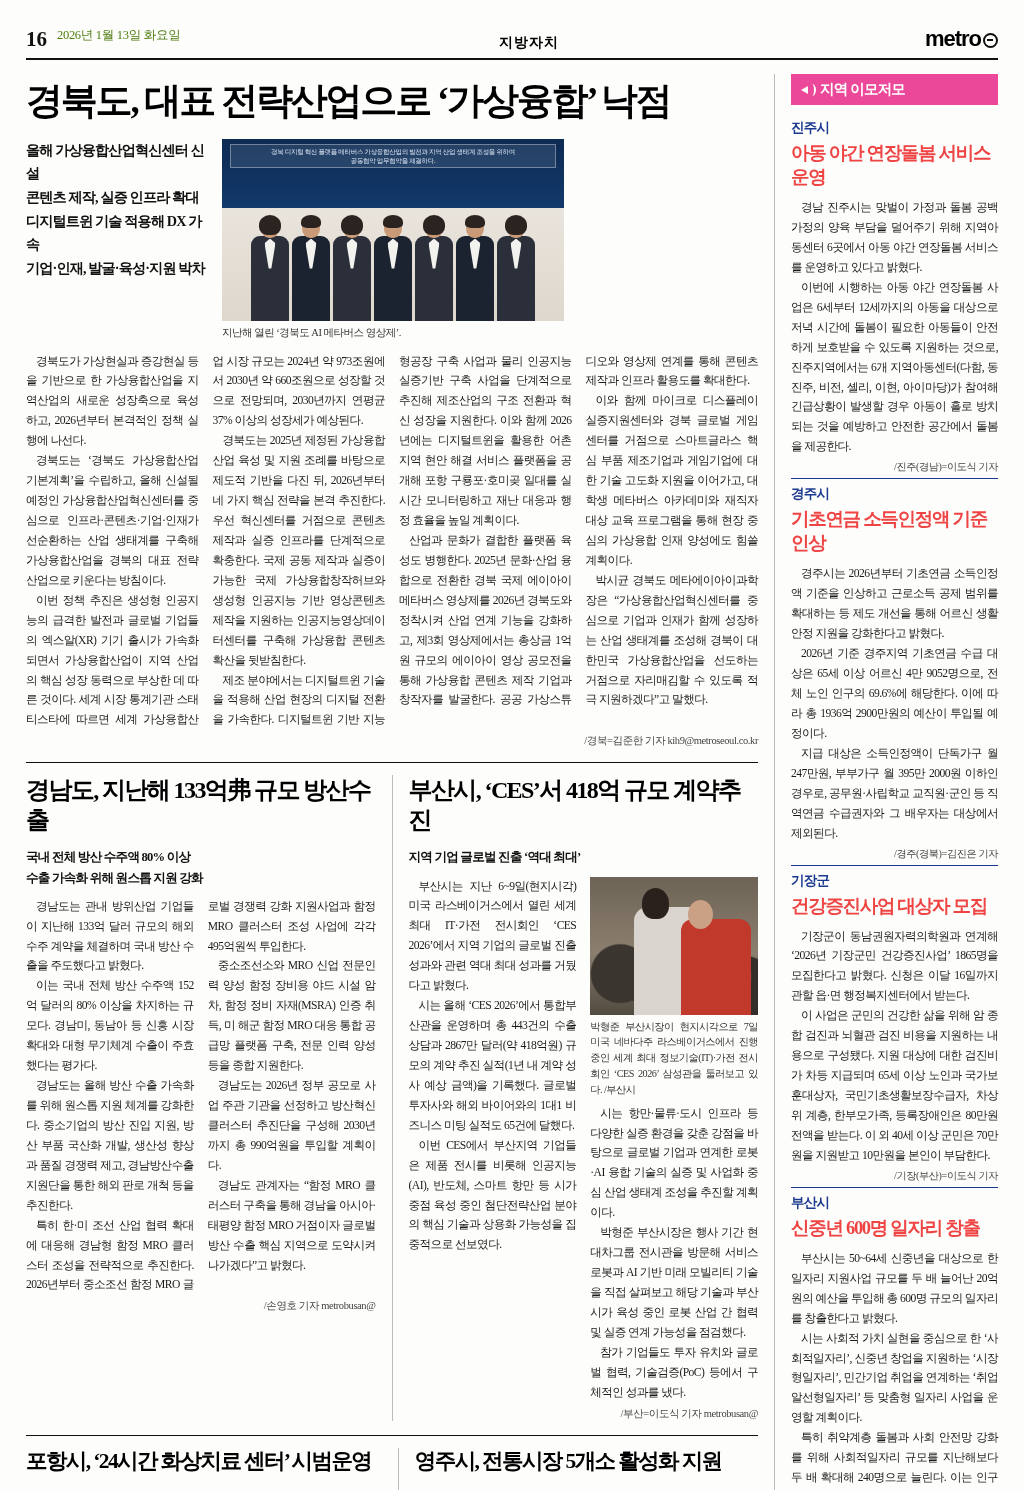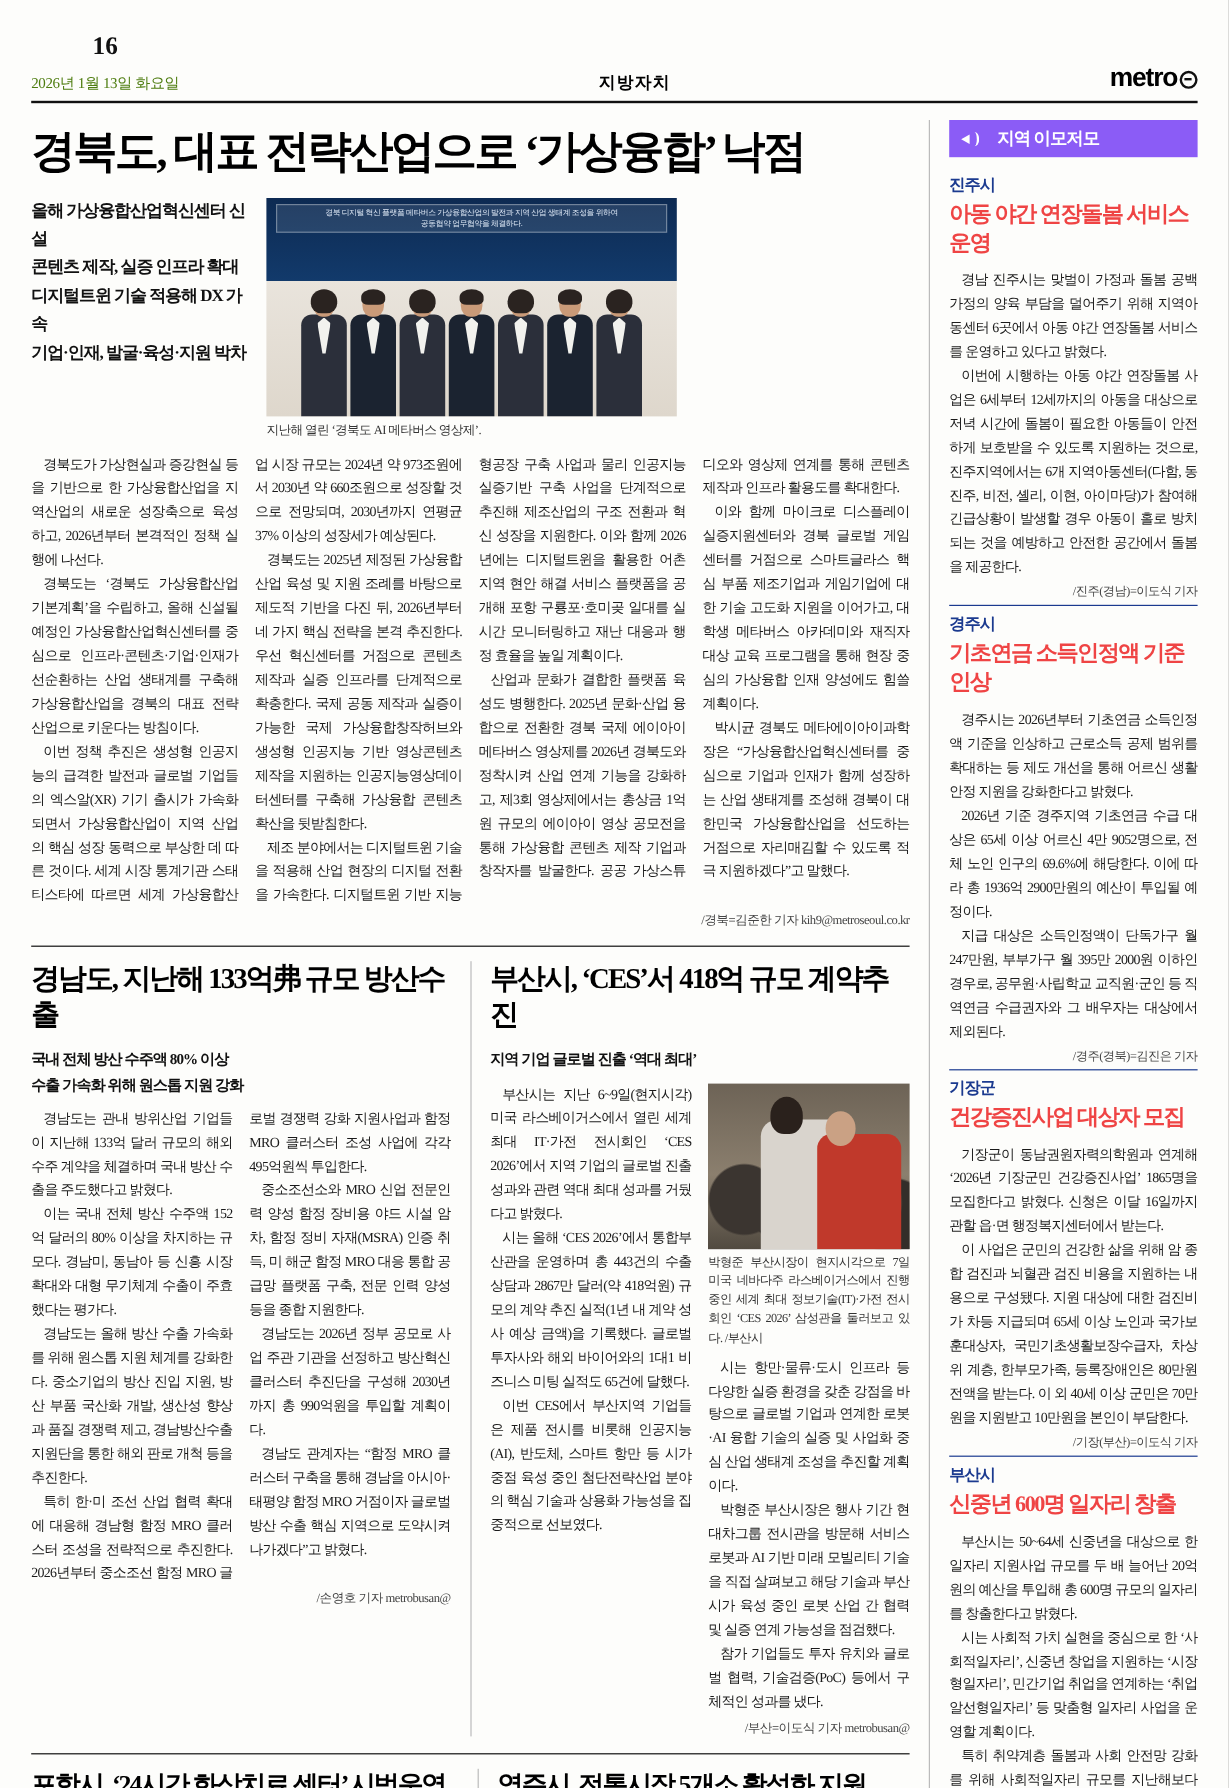--- a/index.html
+++ b/index.html
@@ -19,21 +19,21 @@
   }
 
   
   .masthead {
     display: flex;
     align-items: flex-end;
     justify-content: space-between;
     padding: 26px 0 6px 0;
     border-bottom: 2.5px solid #111;
   }
-  .masthead-left { display: flex; align-items: center; gap: 10px; flex-direction: column; }
+  .masthead-left { display: flex; align-items: flex-start; gap: 10px; }
   .page-num { font-size: 21px; font-weight: bold; color: #111; }
   .page-date { font-size: 12.5px; color: #4d7c0f; letter-spacing: -0.3px; }
   .masthead-center {
     position: absolute;
     left: 0; right: 0;
     text-align: center;
     font-size: 14px;
     font-weight: bold;
     letter-spacing: 1px;
     pointer-events: none;
@@ -253,29 +253,29 @@
     background: #c0392b; border-radius: 12px 12px 0 0;
   }
   .photo2 .figB-head {
     position: absolute; left: 58%; bottom: 86px; width: 25px; height: 29px;
     background: #caa184; border-radius: 50%;
   }
   .cap2 { font-size: 10.2px; line-height: 1.55; color: #333; letter-spacing: -0.5px; margin-bottom: 6px; }
 
   
   .side-badge {
-    background: #8b5cf6;
+    background: #ec4899;
     color: #fff;
     font-size: 14.5px;
     font-weight: bold;
     letter-spacing: -0.8px;
     padding: 6px 10px;
     display: flex;
     align-items: center;
-    gap: 13px;
+    gap: 2px;
     margin-bottom: 14px;
   }
   .speaker-icon { display: inline-block; width: 17px; height: 14px; position: relative; }
   .speaker-icon::before {
     content: "";
     position: absolute; left: 0; top: 3px;
     width: 0; height: 0;
     border-top: 4px solid transparent;
     border-bottom: 4px solid transparent;
     border-right: 7px solid #fff;

